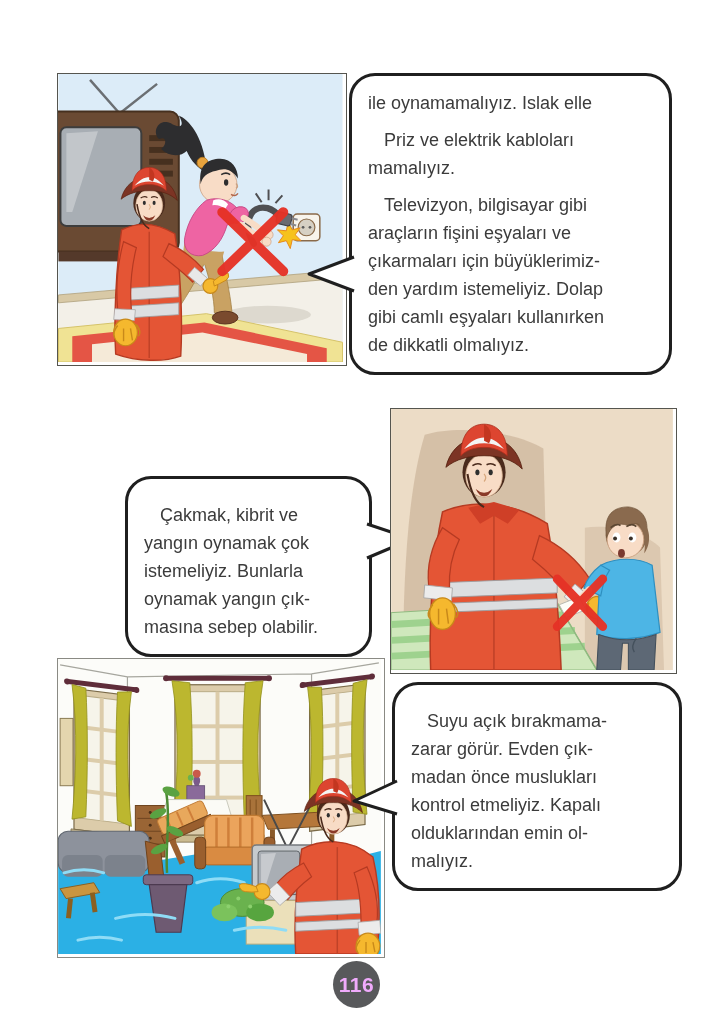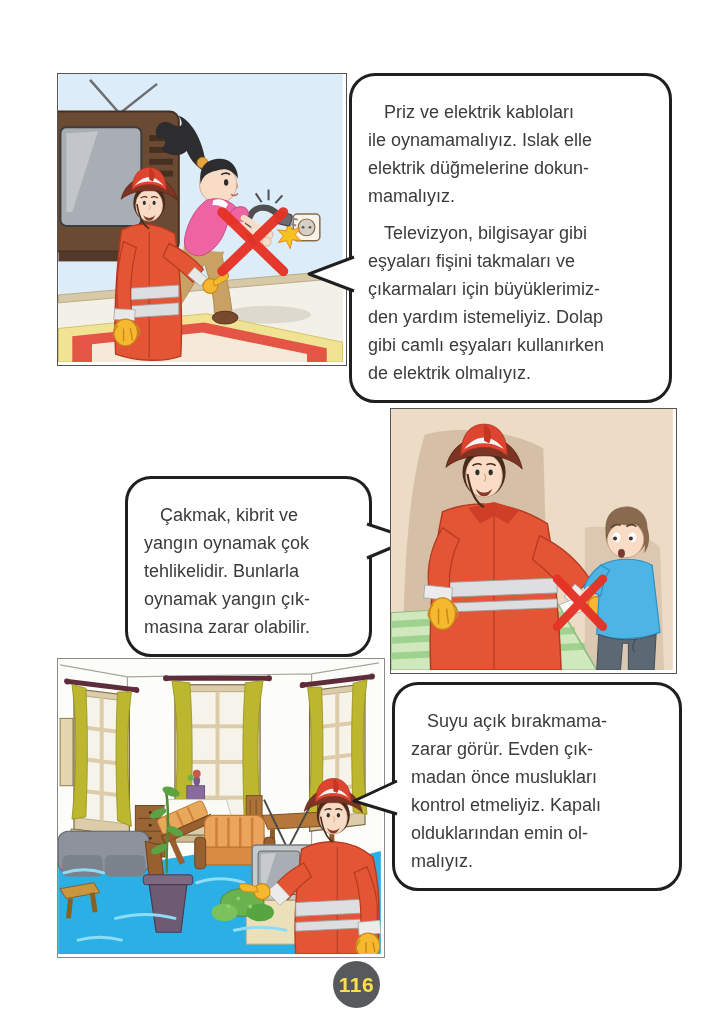--- a/index.html
+++ b/index.html
@@ -16,21 +16,21 @@
   .bubble .bline.pstart{padding-left:16px;}
   .bubble .bline.pstart:not(:first-child){margin-top:9px;}
   #bubble-electricity{left:349px;top:73px;width:323px;}
   #bubble-fire{left:125px;top:448px;width:247px;margin-top:28px;}
   #bubble-water{left:392px;top:682px;width:290px;}
   .tail{position:absolute;}
   #bubble-electricity .tail{left:-45px;top:176px;}
   #bubble-fire .tail{right:-45px;top:40px;}
   #bubble-water .tail{left:-43px;top:92px;}
   .page-number{position:absolute;left:333px;top:961px;width:47px;height:47px;border-radius:50%;
-               background:#58595b;color:#fde047;font-weight:bold;font-size:21px;
+               background:#58595b;color:#f0abfc;font-weight:bold;font-size:21px;
                display:flex;align-items:center;justify-content:center;letter-spacing:.5px;}
 </style>
 </head>
 <body>
 
 <div class="page">
 
   <div class="panel" id="panel-electricity">
     <svg width="285" height="288" viewBox="0 0 288 292">
       <defs>
@@ -132,41 +132,40 @@
       <g opacity="0.96">
         <path d="M166,140 L228,200 M228,140 L166,200" stroke="#e63226" stroke-width="10" stroke-linecap="round"></path>
       </g>
     </svg>
   </div>
 
   <div class="bubble" id="bubble-electricity">
     <svg class="tail" width="48" height="44" viewBox="0 0 48 44">
       <path d="M47,5 L2,22 L47,39" fill="#ffffff" stroke="#1f1f1f" stroke-width="3" stroke-linejoin="round"></path>
     </svg>
-  <div class="bline pstart">Priz ve elektrik kabloları</div>
-      <div class="bline">ile oynamamalıyız. Islak elle</div>
-      <div class="bline">elektrik düğmelerine dokun-</div>
+  <div class="bline">ile oynamamalıyız. Islak elle</div>
+      <div class="bline pstart">Priz ve elektrik kabloları</div>
       <div class="bline">mamalıyız.</div>
       <div class="bline pstart">Televizyon, bilgisayar gibi</div>
-      <div class="bline">eşyaları fişini takmaları ve</div>
+      <div class="bline">araçların fişini eşyaları ve</div>
       <div class="bline">çıkarmaları için büyüklerimiz-</div>
       <div class="bline">den yardım istemeliyiz. Dolap</div>
       <div class="bline">gibi camlı eşyaları kullanırken</div>
-      <div class="bline">de elektrik olmalıyız.</div>
+      <div class="bline">de dikkatli olmalıyız.</div>
     </div>
 
   <div class="bubble" id="bubble-fire">
     <svg class="tail" width="48" height="44" viewBox="0 0 48 44">
       <path d="M1,5 L46,20 L1,39" fill="#ffffff" stroke="#1f1f1f" stroke-width="3" stroke-linejoin="round"></path>
     </svg>
   <div class="bline pstart">Çakmak, kibrit ve</div>
       <div class="bline">yangın oynamak çok</div>
-      <div class="bline">tehlikelidir. Bunlarla</div>
+      <div class="bline">istemeliyiz. Bunlarla</div>
       <div class="bline">oynamak yangın çık-</div>
-      <div class="bline">masına zarar olabilir.</div>
+      <div class="bline">masına sebep olabilir.</div>
     </div>
 
   <div class="panel" id="panel-fire">
     <svg width="282" height="261" viewBox="0 0 285 264">
       <rect x="0" y="0" width="285" height="264" fill="#ecdcc6"></rect>
       <path d="M34,26 C66,16 124,22 154,40 L160,264 L12,264 C12,160 18,78 34,26 Z" fill="#c9b197" opacity="0.65"></path>
       <path d="M196,120 C226,116 258,126 272,140 L276,264 L196,264 Z" fill="#cbb49a" opacity="0.5"></path>
 
       <g>
         <polygon points="0,206 168,196 208,264 0,264" fill="#cfe8bc" stroke="#8fba80" stroke-width="1"></polygon>

